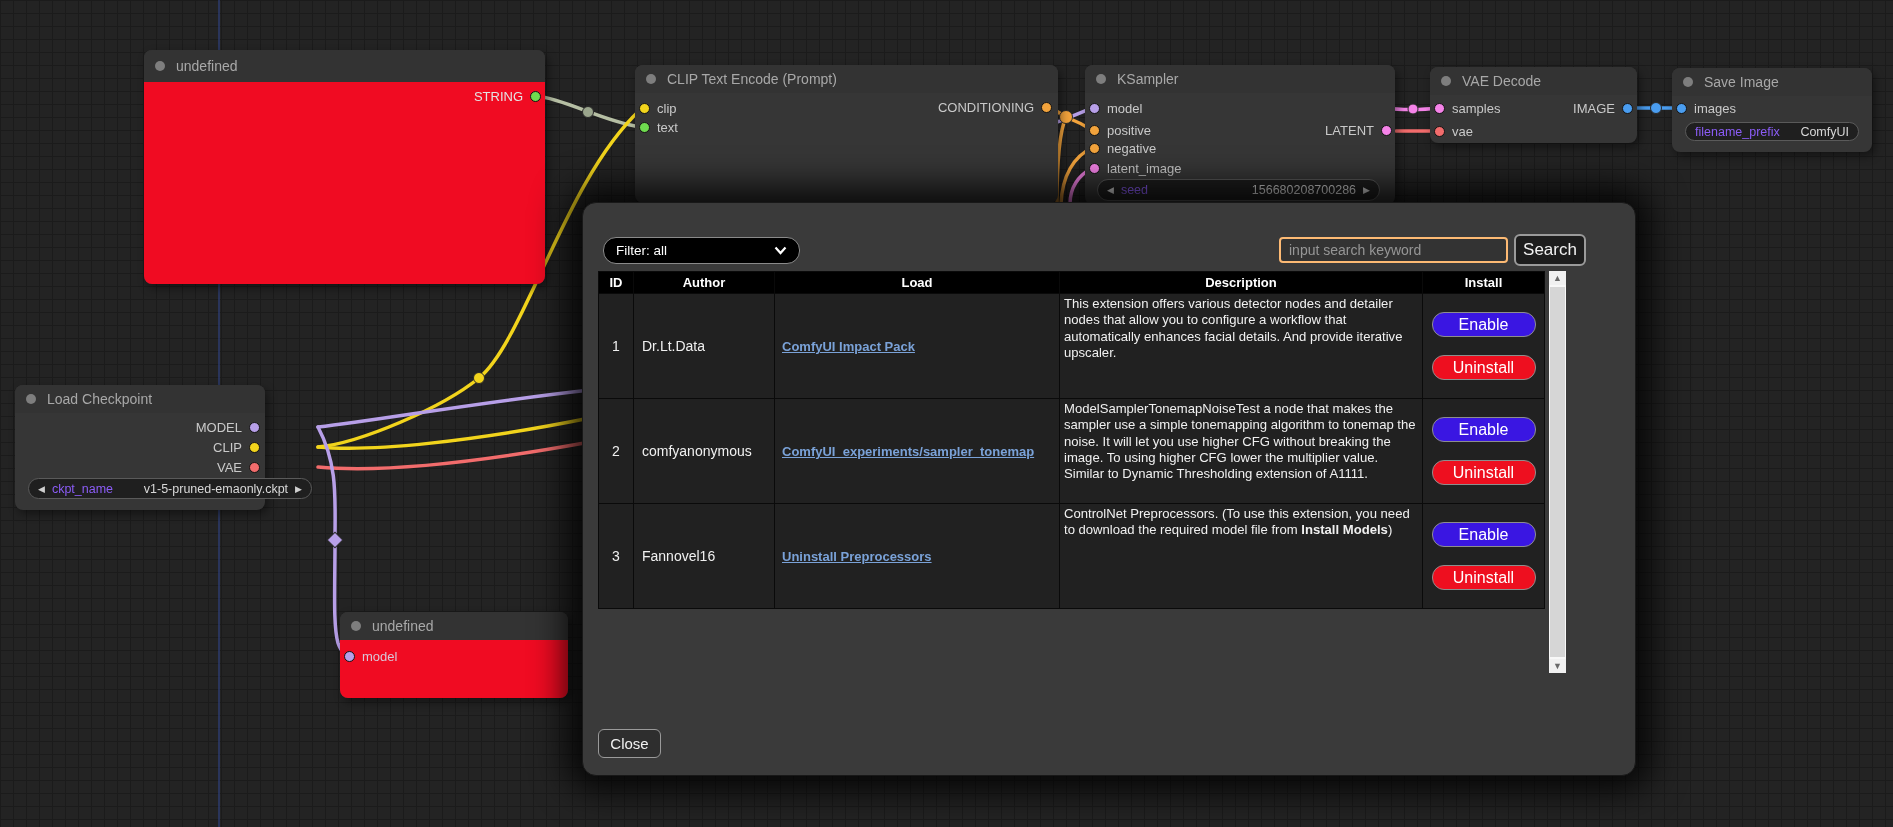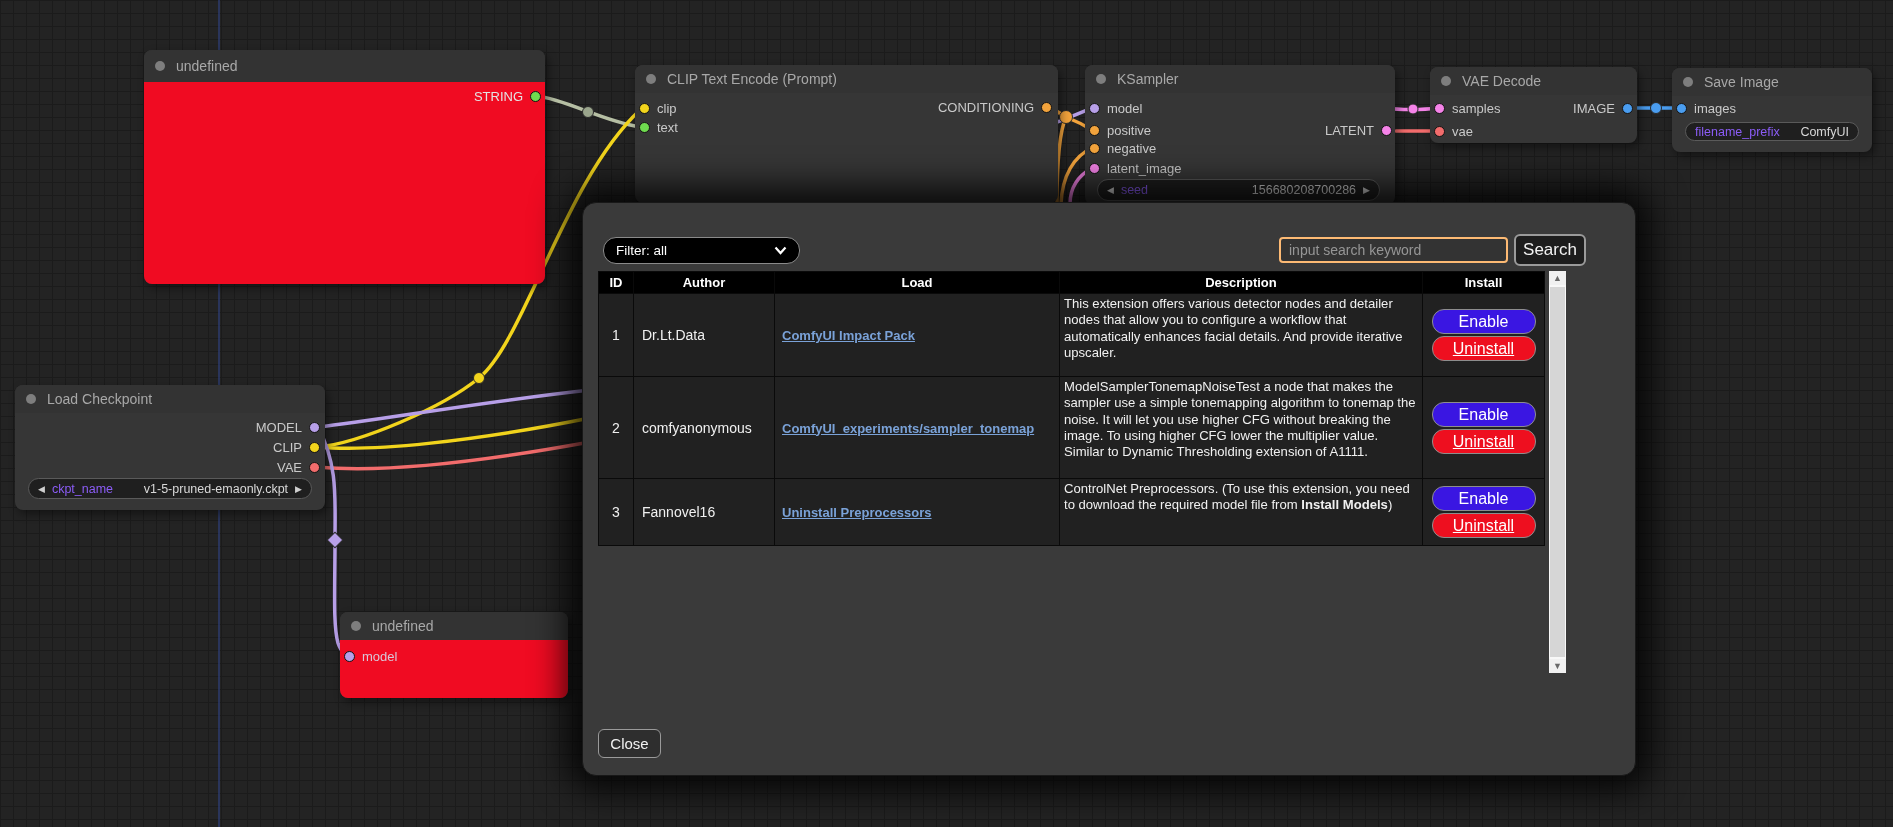--- a/index.html
+++ b/index.html
@@ -68,25 +68,25 @@
   .ext-table{position:absolute;left:15px;top:68px;border-collapse:collapse;table-layout:fixed;width:946px;}
   .ext-table th{background:#000;color:#fff;font-size:13px;font-weight:bold;height:21px;
         border:1px solid #0a0a0a;text-align:center;padding:0;}
   .ext-table td{background:#212121;border:1px solid #0a0a0a;color:#f0f0f0;vertical-align:middle;padding:0;}
   tr.r1 td{height:78px;} tr.r2 td{height:97px;} tr.r3 td{height:62px;}
   td.c-id{text-align:center;font-size:14px;}
   td.c-author{padding-left:8px;font-size:14px;}
   td.c-name{padding-left:7px;}
   td.c-name a{color:var(--link);font-weight:bold;font-size:13px;text-decoration:underline;}
   td.c-desc{font-size:13.1px;line-height:16.3px;padding:2px 4px;vertical-align:top;margin-left:48px;}
-  .row-btn{display:block;margin:2px auto;width:104px;height:25px;border-radius:12px;
+  .row-btn{display:block;margin:18px auto;width:104px;height:25px;border-radius:12px;
         border:1px solid #8d8d8d;color:#fff;font-size:16px;line-height:21px;
         font-family:"Liberation Sans",sans-serif;cursor:pointer;padding:0;}
   .row-btn.enable{background:var(--enable-button);}
-  .row-btn.uninstall{background:var(--uninstall-button);text-decoration:underline;}
+  .row-btn.uninstall{background:var(--uninstall-button);}
   .vscroll{position:absolute;left:966px;top:68px;width:17px;height:402px;background:#f8f8f8;}
   .vscroll .thumb{position:absolute;left:1px;right:1px;top:16px;bottom:16px;background:#d6d6d6;}
   .sarrow{position:absolute;left:0;width:17px;height:14px;color:#6a6a6a;font-size:9px;
         text-align:center;line-height:14px;background:#f1f1f1;cursor:pointer;}
   .sarrow.up{top:0;} .sarrow.down{bottom:0;}
 </style>
 </head>
 <body>
 
 <div class="axis-v" style="left:218px;"></div>
@@ -210,21 +210,21 @@
   <div class="port in" style="top:32px;">
     <span class="dot image"></span>
     <span class="plabel">images</span>
   </div>
   <div class="widget" style="left:13px;top:54px;width:174px;height:19px;">
     <span class="wlabel">filename_prefix</span>
     <span>ComfyUI</span>
   </div>
 </div>
 
-<div class="node" style="left:15px;top:385px;width:310px;height:125px;">
+<div class="node" style="left:15px;top:385px;width:250px;height:125px;">
   <div class="node-title">
     <span class="tdot"></span>
     <span>Load Checkpoint</span>
   </div>
   <div class="port out" style="top:34px;right:5px;">
     <span class="dot model"></span>
     <span class="plabel">MODEL</span>
   </div>
   <div class="port out" style="top:54px;right:5px;">
     <span class="dot clip"></span>

